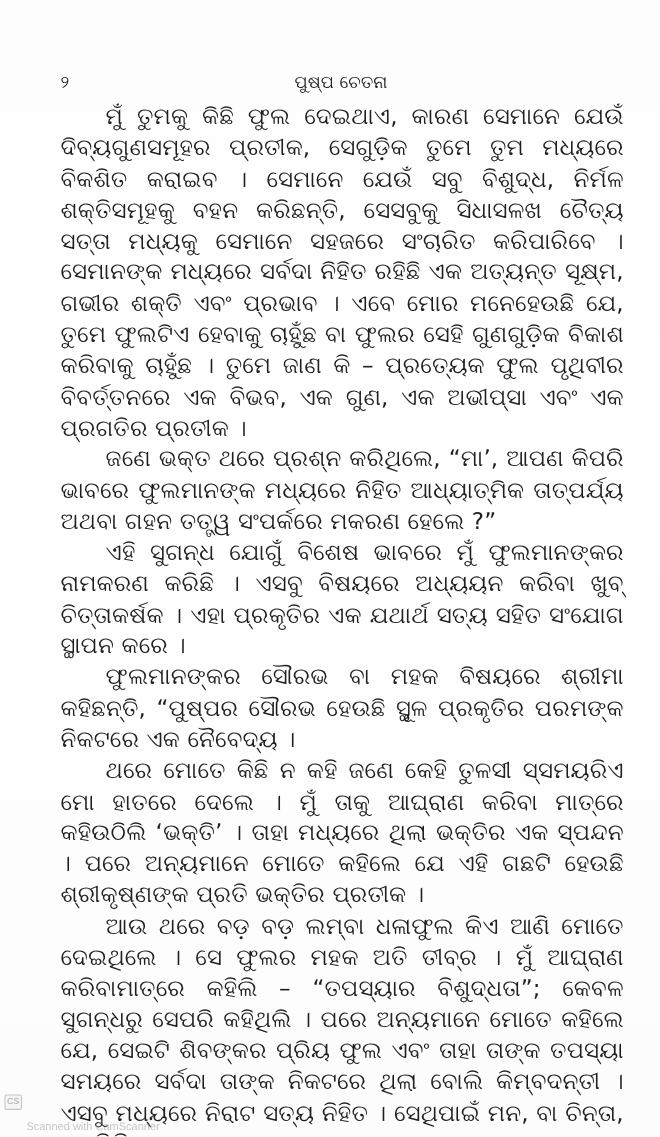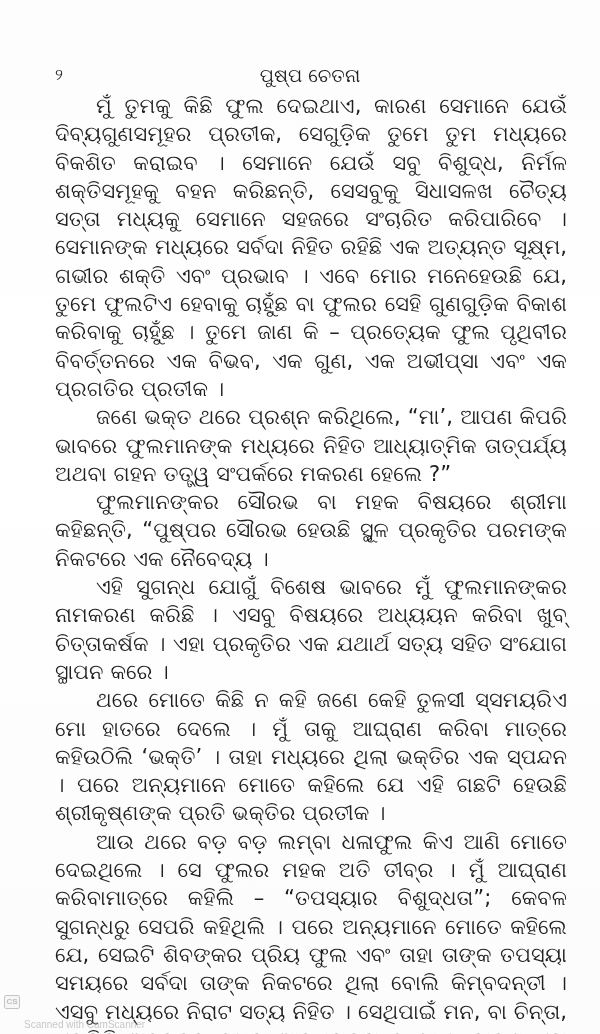--- a/index.html
+++ b/index.html
@@ -36,21 +36,21 @@
       font-size: 16px;
       line-height: 26px;
       color: #222;
     }
     .running-title {
       position: absolute;
       left: 0;
       right: 0;
       top: 0;
       text-align: center;
-      font-size: 19px;
+      font-size: 16px;
       line-height: 26px;
       color: #222;
     }
     .body-text {
       position: absolute;
       top: 92px;
       left: 55px;
       width: 512px;
     }
     .para {
@@ -97,22 +97,22 @@
 <div class="page">
 
   <div class="header">
     <span class="page-number">୨</span>
     <div class="running-title">ପୁଷ୍ପ ଚେତନା</div>
   </div>
 
   <div class="body-text">
     <p class="para">ମୁଁ ତୁମକୁ କିଛି ଫୁଲ ଦେଇଥାଏ, କାରଣ ସେମାନେ ଯେଉଁ ଦିବ୍ୟଗୁଣସମୂହର ପ୍ରତୀକ, ସେଗୁଡ଼ିକ ତୁମେ ତୁମ ମଧ୍ୟରେ ବିକଶିତ କରାଇବ । ସେମାନେ ଯେଉଁ ସବୁ ବିଶୁଦ୍ଧ, ନିର୍ମଳ ଶକ୍ତିସମୂହକୁ ବହନ କରିଛନ୍ତି, ସେସବୁକୁ ସିଧାସଳଖ ଚୈତ୍ୟ ସତ୍ତା ମଧ୍ୟକୁ ସେମାନେ ସହଜରେ ସଂଚାରିତ କରିପାରିବେ । ସେମାନଙ୍କ ମଧ୍ୟରେ ସର୍ବଦା ନିହିତ ରହିଛି ଏକ ଅତ୍ୟନ୍ତ ସୂକ୍ଷ୍ମ, ଗଭୀର ଶକ୍ତି ଏବଂ ପ୍ରଭାବ । ଏବେ ମୋର ମନେହେଉଛି ଯେ, ତୁମେ ଫୁଲଟିଏ ହେବାକୁ ଚାହୁଁଛ ବା ଫୁଲର ସେହି ଗୁଣଗୁଡ଼ିକ ବିକାଶ କରିବାକୁ ଚାହୁଁଛ । ତୁମେ ଜାଣ କି – ପ୍ରତ୍ୟେକ ଫୁଲ ପୃଥିବୀର ବିବର୍ତ୍ତନରେ ଏକ ବିଭବ, ଏକ ଗୁଣ, ଏକ ଅଭୀପ୍ସା ଏବଂ ଏକ ପ୍ରଗତିର ପ୍ରତୀକ ।</p>
     <p class="para">ଜଣେ ଭକ୍ତ ଥରେ ପ୍ରଶ୍ନ କରିଥିଲେ, “ମା’, ଆପଣ କିପରି ଭାବରେ ଫୁଲମାନଙ୍କ ମଧ୍ୟରେ ନିହିତ ଆଧ୍ୟାତ୍ମିକ ତାତ୍ପର୍ଯ୍ୟ ଅଥବା ଗହନ ତତ୍ତ୍ୱ ସଂପର୍କରେ ମକରଣ ହେଲେ ?”</p>
+    <p class="para">ଏହି ସୁଗନ୍ଧ ଯୋଗୁଁ ବିଶେଷ ଭାବରେ ମୁଁ ଫୁଲମାନଙ୍କର ନାମକରଣ କରିଛି । ଏସବୁ ବିଷୟରେ ଅଧ୍ୟୟନ କରିବା ଖୁବ୍ ଚିତ୍ତାକର୍ଷକ । ଏହା ପ୍ରକୃତିର ଏକ ଯଥାର୍ଥ ସତ୍ୟ ସହିତ ସଂଯୋଗ ସ୍ଥାପନ କରେ ।</p>
     <p class="para">ଫୁଲମାନଙ୍କର ସୌରଭ ବା ମହକ ବିଷୟରେ ଶ୍ରୀମା କହିଛନ୍ତି, “ପୁଷ୍ପର ସୌରଭ ହେଉଛି ସ୍ଥୂଳ ପ୍ରକୃତିର ପରମଙ୍କ ନିକଟରେ ଏକ ନୈବେଦ୍ୟ ।</p>
-    <p class="para">ଏହି ସୁଗନ୍ଧ ଯୋଗୁଁ ବିଶେଷ ଭାବରେ ମୁଁ ଫୁଲମାନଙ୍କର ନାମକରଣ କରିଛି । ଏସବୁ ବିଷୟରେ ଅଧ୍ୟୟନ କରିବା ଖୁବ୍ ଚିତ୍ତାକର୍ଷକ । ଏହା ପ୍ରକୃତିର ଏକ ଯଥାର୍ଥ ସତ୍ୟ ସହିତ ସଂଯୋଗ ସ୍ଥାପନ କରେ ।</p>
     <p class="para">ଥରେ ମୋତେ କିଛି ନ କହି ଜଣେ କେହି ତୁଳସୀ ସ୍ସମୟରିଏ ମୋ ହାତରେ ଦେଲେ । ମୁଁ ତାକୁ ଆଘ୍ରାଣ କରିବା ମାତ୍ରେ କହିଉଠିଲି ‘ଭକ୍ତି’ । ତାହା ମଧ୍ୟରେ ଥିଲା ଭକ୍ତିର ଏକ ସ୍ପନ୍ଦନ । ପରେ ଅନ୍ୟମାନେ ମୋତେ କହିଲେ ଯେ ଏହି ଗଛଟି ହେଉଛି ଶ୍ରୀକୃଷ୍ଣଙ୍କ ପ୍ରତି ଭକ୍ତିର ପ୍ରତୀକ ।</p>
     <p class="para">ଆଉ ଥରେ ବଡ଼ ବଡ଼ ଲମ୍ବା ଧଳାଫୁଲ କିଏ ଆଣି ମୋତେ ଦେଇଥିଲେ । ସେ ଫୁଲର ମହକ ଅତି ତୀବ୍ର । ମୁଁ ଆଘ୍ରାଣ କରିବାମାତ୍ରେ କହିଲି – “ତପସ୍ୟାର ବିଶୁଦ୍ଧତା”; କେବଳ ସୁଗନ୍ଧରୁ ସେପରି କହିଥିଲି । ପରେ ଅନ୍ୟମାନେ ମୋତେ କହିଲେ ଯେ, ସେଇଟି ଶିବଙ୍କର ପ୍ରିୟ ଫୁଲ ଏବଂ ତାହା ତାଙ୍କ ତପସ୍ୟା ସମୟରେ ସର୍ବଦା ତାଙ୍କ ନିକଟରେ ଥିଲା ବୋଲି କିମ୍ବଦନ୍ତୀ । ଏସବୁ ମଧ୍ୟରେ ନିରାଟ ସତ୍ୟ ନିହିତ । ସେଥିପାଇଁ ମନ, ବା ଚିନ୍ତା, ଏପରିକି ଅନୁଭବର ମଧ୍ୟ ଆବଶ୍ୟକତା ନ ଥାଏ, କାରଣ ଏହା ମଧ୍ୟରେ ଥିବା ସ୍ପନ୍ଦନ ସଦାସର୍ବଦା ସୁସ୍ପଷ୍ଟ ।</p>
   </div>
 
   <div class="scanner-badge">
     <span class="cs-logo">CS</span>
     <span class="cs-text">Scanned with CamScanner</span>
   </div>
 
 </div>

